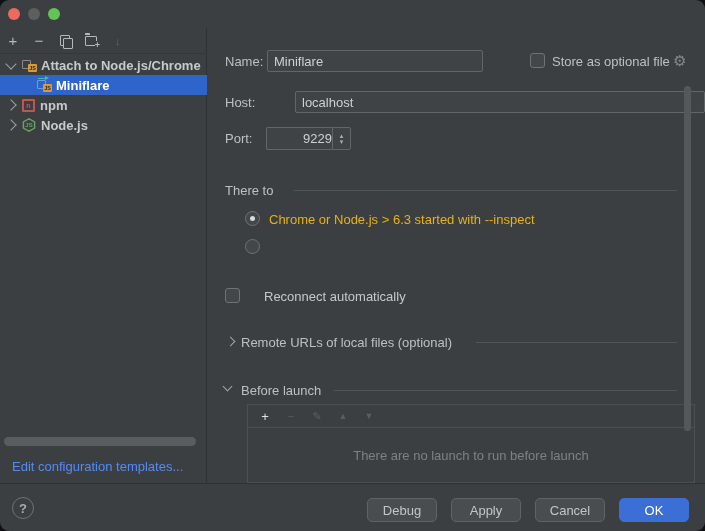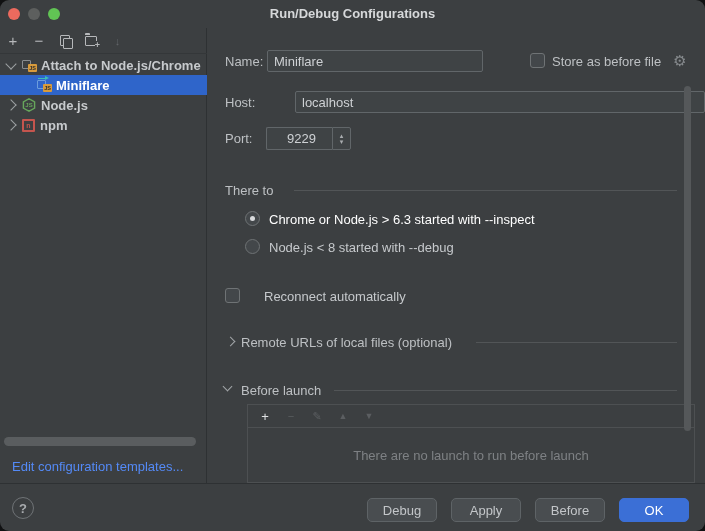--- a/index.html
+++ b/index.html
@@ -72,21 +72,21 @@
   .lbl { position:absolute; color:#bdc0c3; }
   .tfield { position:absolute; height:22px; background:#3f4345; border:1px solid #616669;
           border-radius:2px; color:#ced1d4; font-size:13px; padding:0 6px;
           font-family:"Liberation Sans", sans-serif; outline:none; }
   .checkbox { position:absolute; width:15px; height:15px; border:1.5px solid #6f7375;
           border-radius:3px; background:#43474a; }
   .gear { position:absolute; color:#85898c; font-size:15px; }
   .spin-wrap { position:absolute; display:flex; height:23px; }
   .spin-txt { width:66px; height:23px; background:#3f4345; border:1px solid #616669;
           border-right:none; border-radius:2px 0 0 2px; color:#ced1d4;
-          text-align:right; padding:0 16px; font-size:13px; font-family:"Liberation Sans", sans-serif; outline:none; }
+          text-align:right; padding:0 0; font-size:13px; font-family:"Liberation Sans", sans-serif; outline:none; }
   .spin-btns { width:19px; height:23px; background:#3f4345; border:1px solid #616669;
           border-radius:0 2px 2px 0; display:flex; flex-direction:column;
           align-items:center; justify-content:center; color:#a9acaf; font-size:7px; line-height:6px; }
   .sep { position:absolute; height:1px; background:#525557; }
   .radio { position:absolute; width:15px; height:15px; border-radius:50%;
           border:1.5px solid #6f7375; background:#43474a; }
   .radio.on::after { content:""; position:absolute; left:3.5px; top:3.5px; width:5px; height:5px;
           border-radius:50%; background:#d8dadc; }
   .schev { position:absolute; width:7px; height:7px; border-right:1.4px solid #a2a5a8;
           border-bottom:1.4px solid #a2a5a8; }
@@ -115,21 +115,20 @@
 </style>
 </head>
 <body>
 
 <div class="frame">
 
   <div class="titlebar">
     <span class="tl" style="left:8px;  background:#ec6a5e"></span>
     <span class="tl" style="left:28px; background:#5d5f5e"></span>
     <span class="tl" style="left:48px; background:#61c454"></span>
-    <div class="title">Run/Debug Configurations</div>
   </div>
 
   <div class="sidebar">
     <div class="sb-toolbar">
       <span class="tbi">+</span>
       <span class="tbi">−</span>
       <span class="tbi">
           <span class="ico-copy"></span>
         </span>
       <span class="tbi">
@@ -156,68 +155,67 @@
           <span style="width:15px;flex:none"></span>
         <span class="ico-attach blue">
           <span class="arrow"></span>
           <span class="bk"></span>
             <span class="js">JS</span>
         </span>
         <span>Miniflare</span>
       </div>
       <div class="trow">
         <span class="chev right"></span>
+        <span class="ico-npm">
+            <span>n</span>
+          </span>
+        <span>npm</span>
+      </div>
+      <div class="trow">
+        <span class="chev right"></span>
         <span class="ico-node">
           <span class="hexo"></span>
             <span class="hexi"></span>
           <span class="ntxt">JS</span>
         </span>
         <span>Node.js</span>
       </div>
-      <div class="trow">
-        <span class="chev right"></span>
-        <span class="ico-npm">
-            <span>n</span>
-          </span>
-        <span>npm</span>
-      </div>
     </div>
 
     <div class="hscroll"></div>
     <div class="link">Edit configuration templates...</div>
   </div>
 
   <div class="main">
 
     <span class="lbl" style="left:17px; top:26px">Name:</span>
     <input class="tfield" style="left: 59px; top: 22px; width: 216px;" value="Miniflare">
     <span class="checkbox" style="left:322px; top:25px"></span>
-    <span class="lbl" style="left:344px; top:26px">Store as before file</span>
+    <span class="lbl" style="left:344px; top:26px">Store as optional file</span>
     <span class="gear" style="left:465px; top:24px">⚙</span>
 
     <span class="lbl" style="left:17px; top:67px">Host:</span>
     <input class="tfield" style="left: 59px; top: 63px; width: 410px; margin-left: 28px;" value="localhost">
 
     <span class="lbl" style="left:17px; top:103px">Port:</span>
     <div class="spin-wrap" style="left:58px; top:99px">
       <input class="spin-txt" value="9229" style="">
       <span class="spin-btns">
         <span>▴</span>
         <span>▾</span>
       </span>
     </div>
 
     <span class="lbl" style="left:17px; top:155px">There to</span>
     <span class="sep" style="left:86px; top:162px; width:383px"></span>
 
     <span class="radio on" style="left:37px; top:183px"></span>
-    <span class="lbl" style="left:61px; top:184px; color:#ffffff">Chrome or Node.js &gt; 6.3 started with --inspect</span>
+    <span class="lbl" style="left:61px; top:184px; color:#eab308">Chrome or Node.js &gt; 6.3 started with --inspect</span>
 
     <span class="radio" style="left:37px; top:211px"></span>
-    <span class="lbl" style="left:61px; top:212px; color:#c6c9cc">Node.js &lt; 8 started with --debug</span>
 
     <span class="checkbox" style="left:17px; top:260px"></span>
     <span class="lbl" style="left:56px; top:261px; color:#c6c9cc">Reconnect automatically</span>
 
     <span class="schev right" style="left:19px; top:310px"></span>
     <span class="lbl" style="left:33px; top:307px">Remote URLs of local files (optional)</span>
     <span class="sep" style="left:268px; top:314px; width:201px"></span>
 
     <span class="schev down" style="left:16px; top:355px"></span>
     <span class="lbl" style="left:33px; top:355px">Before launch</span>
@@ -235,18 +233,18 @@
     </div>
 
     <div class="vscroll"></div>
   </div>
 
   <div class="footer">
     <div class="help">?</div>
     <div class="btns">
       <button class="btn">Debug</button>
       <button class="btn">Apply</button>
-      <button class="btn">Before</button>
+      <button class="btn">Cancel</button>
       <button class="btn primary">OK</button>
     </div>
   </div>
 
 </div>
 
 </body></html>

